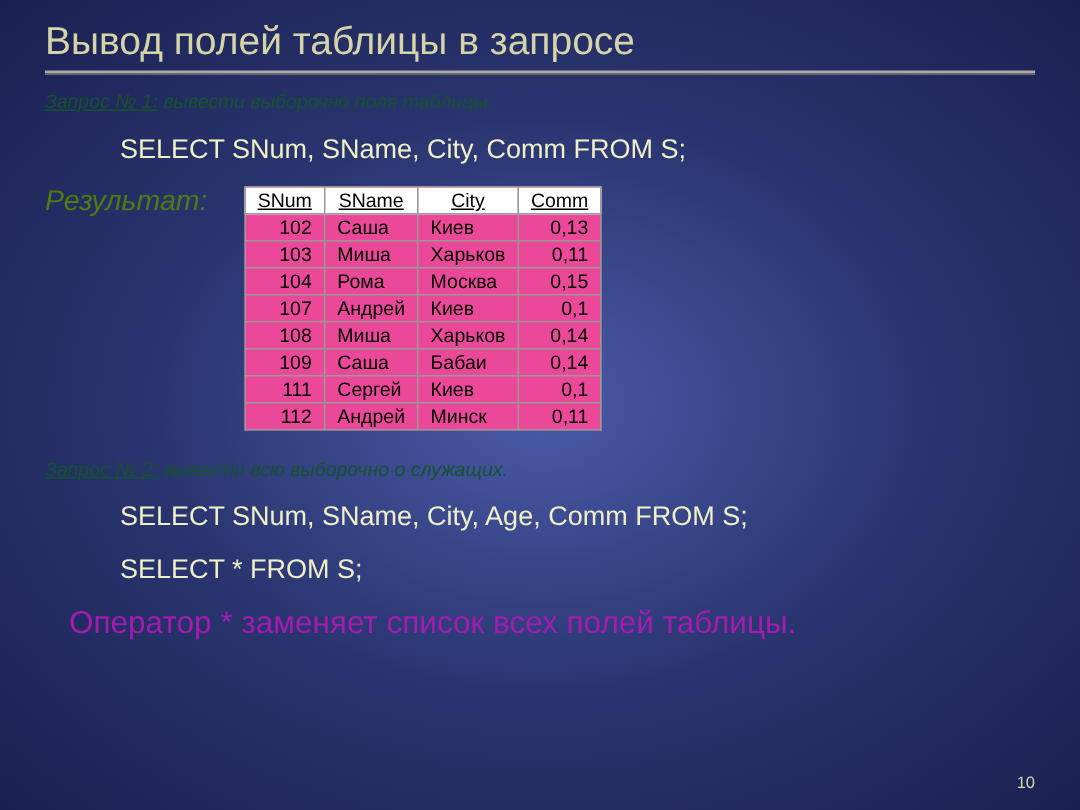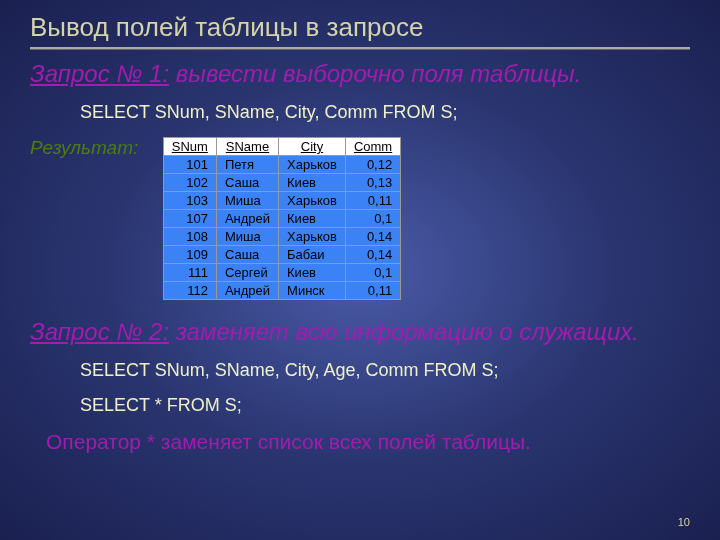--- a/index.html
+++ b/index.html
@@ -24,43 +24,43 @@
     font-weight: normal;
   }
   .title-rule {
     border: none;
     border-top: 2px solid #aaa;
     border-bottom: 1px solid #666;
     margin-bottom: 10px;
   }
   .query-label {
     font-style: italic;
-    color: #a21caf;
-    font-size: 24px;
+    color: #14532d;
+    font-size: 13px;
   }
   .query-label .underline {
     text-decoration: underline;
   }
   .sql {
     font-size: 18px;
     color: #f0f0c8;
     margin: 14px 0 14px 50px;
   }
   .result-label {
     font-style: italic;
     color: #4d7c0f;
     font-size: 19px;
     display: inline-block;
     vertical-align: top;
     margin-right: 20px;
   }
   .table-wrap {
     display: inline-block;
     vertical-align: top;
-    background: #3b82f6;
+    background: #ec4899;
     color: #000;
     font-size: 13px;
   }
   table {
     border-collapse: collapse;
   }
   th, td {
     border: 1px solid #999;
     padding: 1px 8px;
     font-weight: normal;
@@ -108,36 +108,36 @@
         <thead>
           <tr>
             <th>SNum</th>
             <th>SName</th>
             <th>City</th>
             <th>Comm</th>
           </tr>
         </thead>
         <tbody id="tbody">
             <tr>
-              <td class="num">101</td>
-              <td class="txt">Петя</td>
-              <td class="txt">Харьков</td>
-              <td class="num">0,12</td>
-            </tr>
-            <tr>
               <td class="num">102</td>
               <td class="txt">Саша</td>
               <td class="txt">Киев</td>
               <td class="num">0,13</td>
             </tr>
             <tr>
               <td class="num">103</td>
               <td class="txt">Миша</td>
               <td class="txt">Харьков</td>
               <td class="num">0,11</td>
+            </tr>
+            <tr>
+              <td class="num">104</td>
+              <td class="txt">Рома</td>
+              <td class="txt">Москва</td>
+              <td class="num">0,15</td>
             </tr>
             <tr>
               <td class="num">107</td>
               <td class="txt">Андрей</td>
               <td class="txt">Киев</td>
               <td class="num">0,1</td>
             </tr>
             <tr>
               <td class="num">108</td>
               <td class="txt">Миша</td>
@@ -161,21 +161,21 @@
               <td class="txt">Андрей</td>
               <td class="txt">Минск</td>
               <td class="num">0,11</td>
             </tr>
           </tbody>
       </table>
     </div>
   </div>
 
   <div class="query-label query2">
-    <span class="underline">Запрос № 2:</span><span> заменяет всю информацию о служащих.</span>
+    <span class="underline">Запрос № 2:</span><span> вывести всю выборочно о служащих.</span>
   </div>
 
   <div class="sql">SELECT SNum, SName, City, Age, Comm FROM  S;</div>
   <div class="sql">SELECT * FROM  S;</div>
 
   <div class="footnote">Оператор  *   заменяет список всех полей таблицы.</div>
 
   <div class="pagenum">10</div>
 </div>
 

